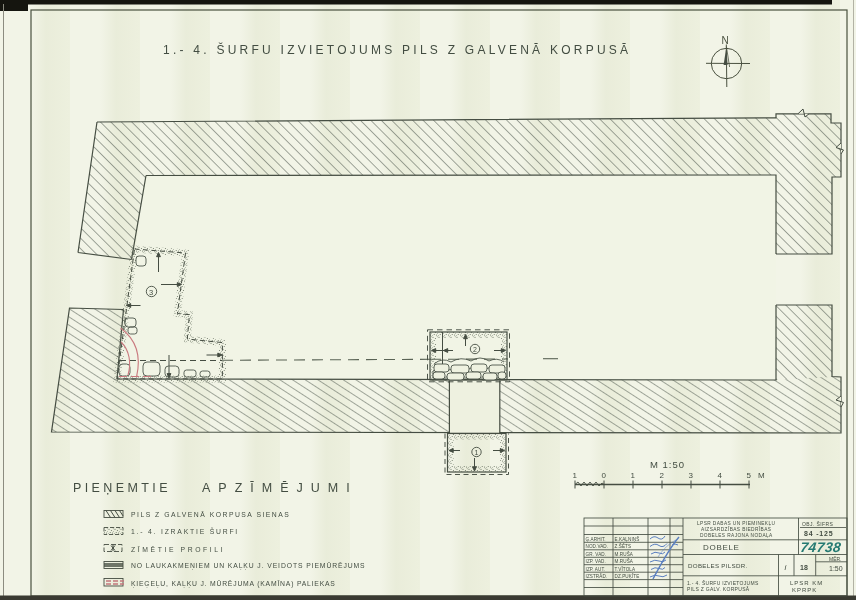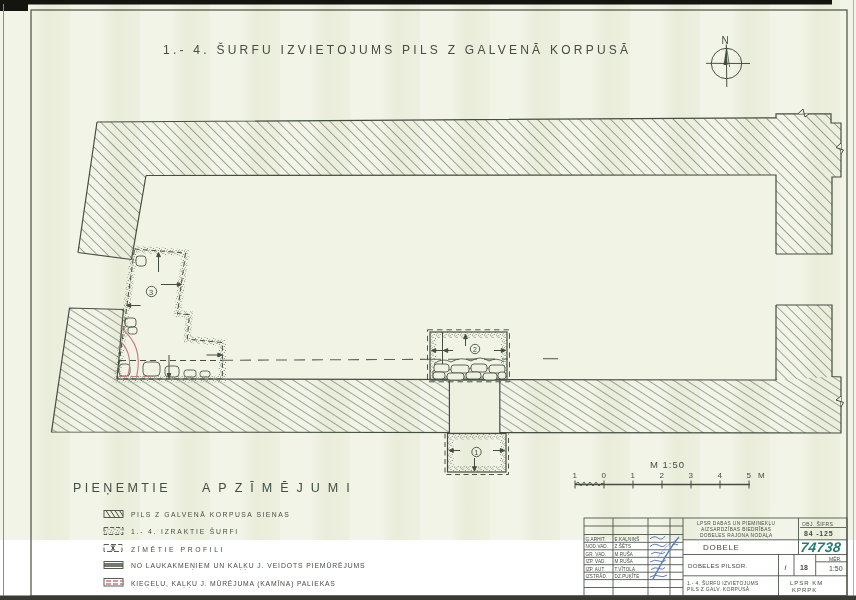--- a/index.html
+++ b/index.html
@@ -1,17 +1,17 @@
 <!DOCTYPE html>
 <html><head>
 <meta charset="utf-8">
 <style>
   html,body{margin:0;padding:0;}
   body{width:856px;height:600px;overflow:hidden;font-family:"Liberation Sans",sans-serif;}
-  .sheet{position:relative;width:856px;height:540px;
+  .sheet{position:relative;width:856px;height:600px;
     background:
       repeating-linear-gradient(90deg, rgba(255,255,255,0.28) 0px, rgba(255,255,255,0.28) 30px, rgba(222,226,205,0.25) 46px, rgba(255,255,255,0.0) 70px),
       #edf0de;
   }
   svg{position:absolute;left:0;top:0;}
 </style>
 </head>
 <body>
 <div class="sheet">
 <svg width="856" height="600" viewBox="0 0 856 600" fill="#434d42">

